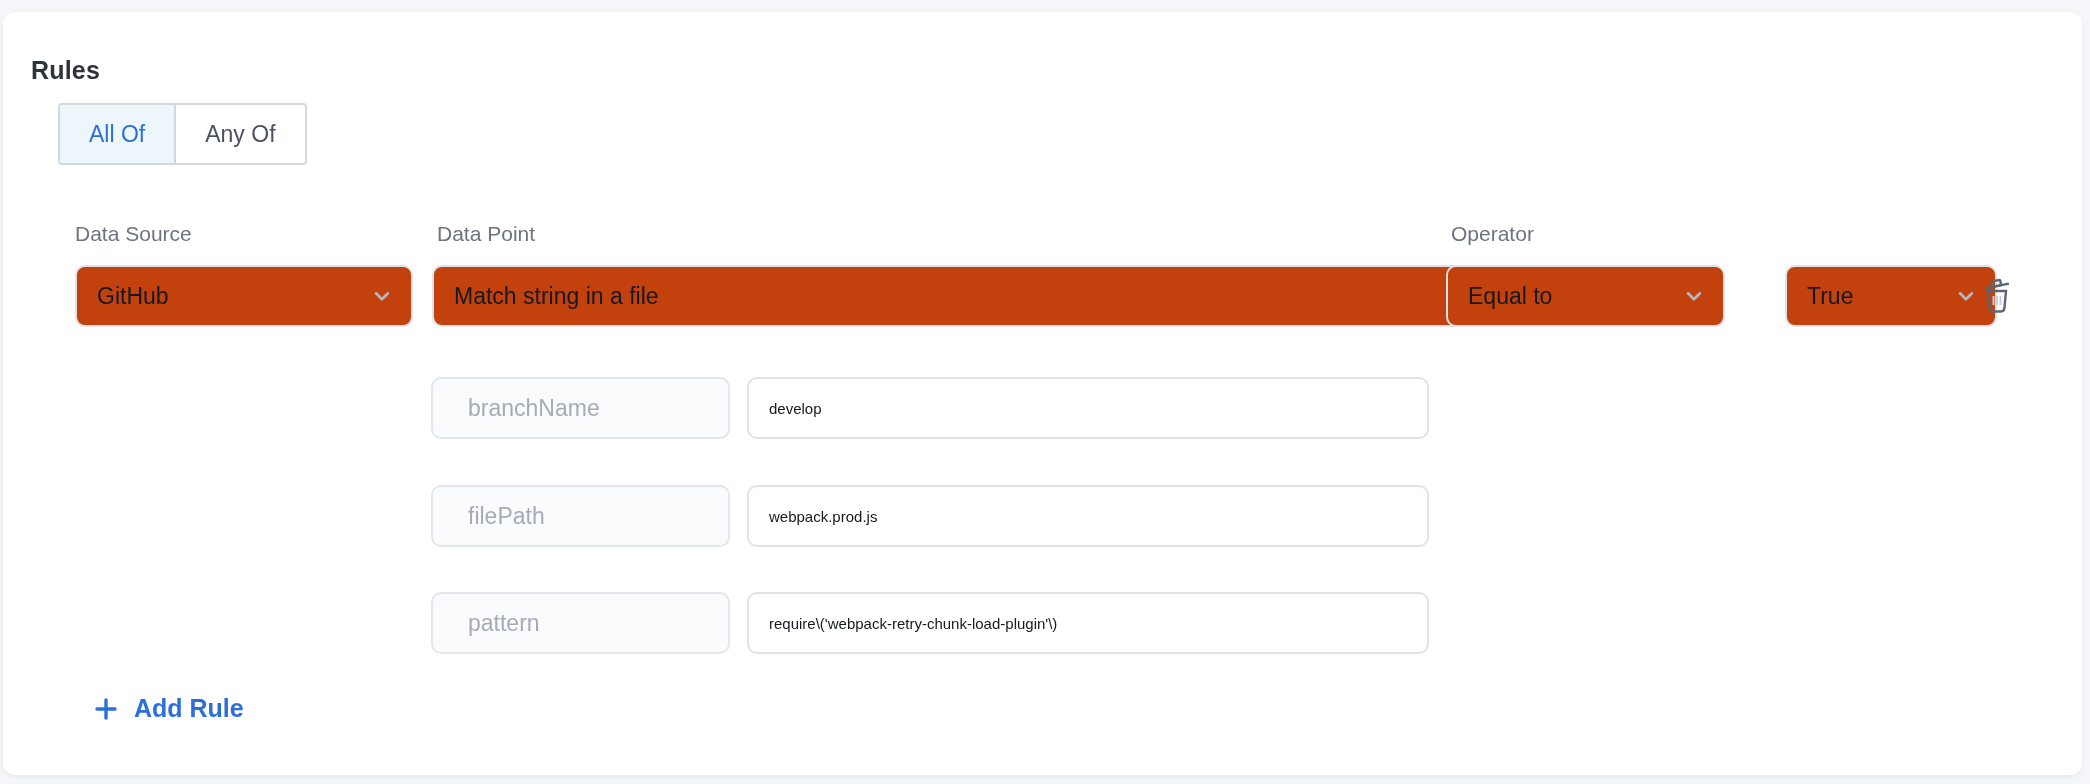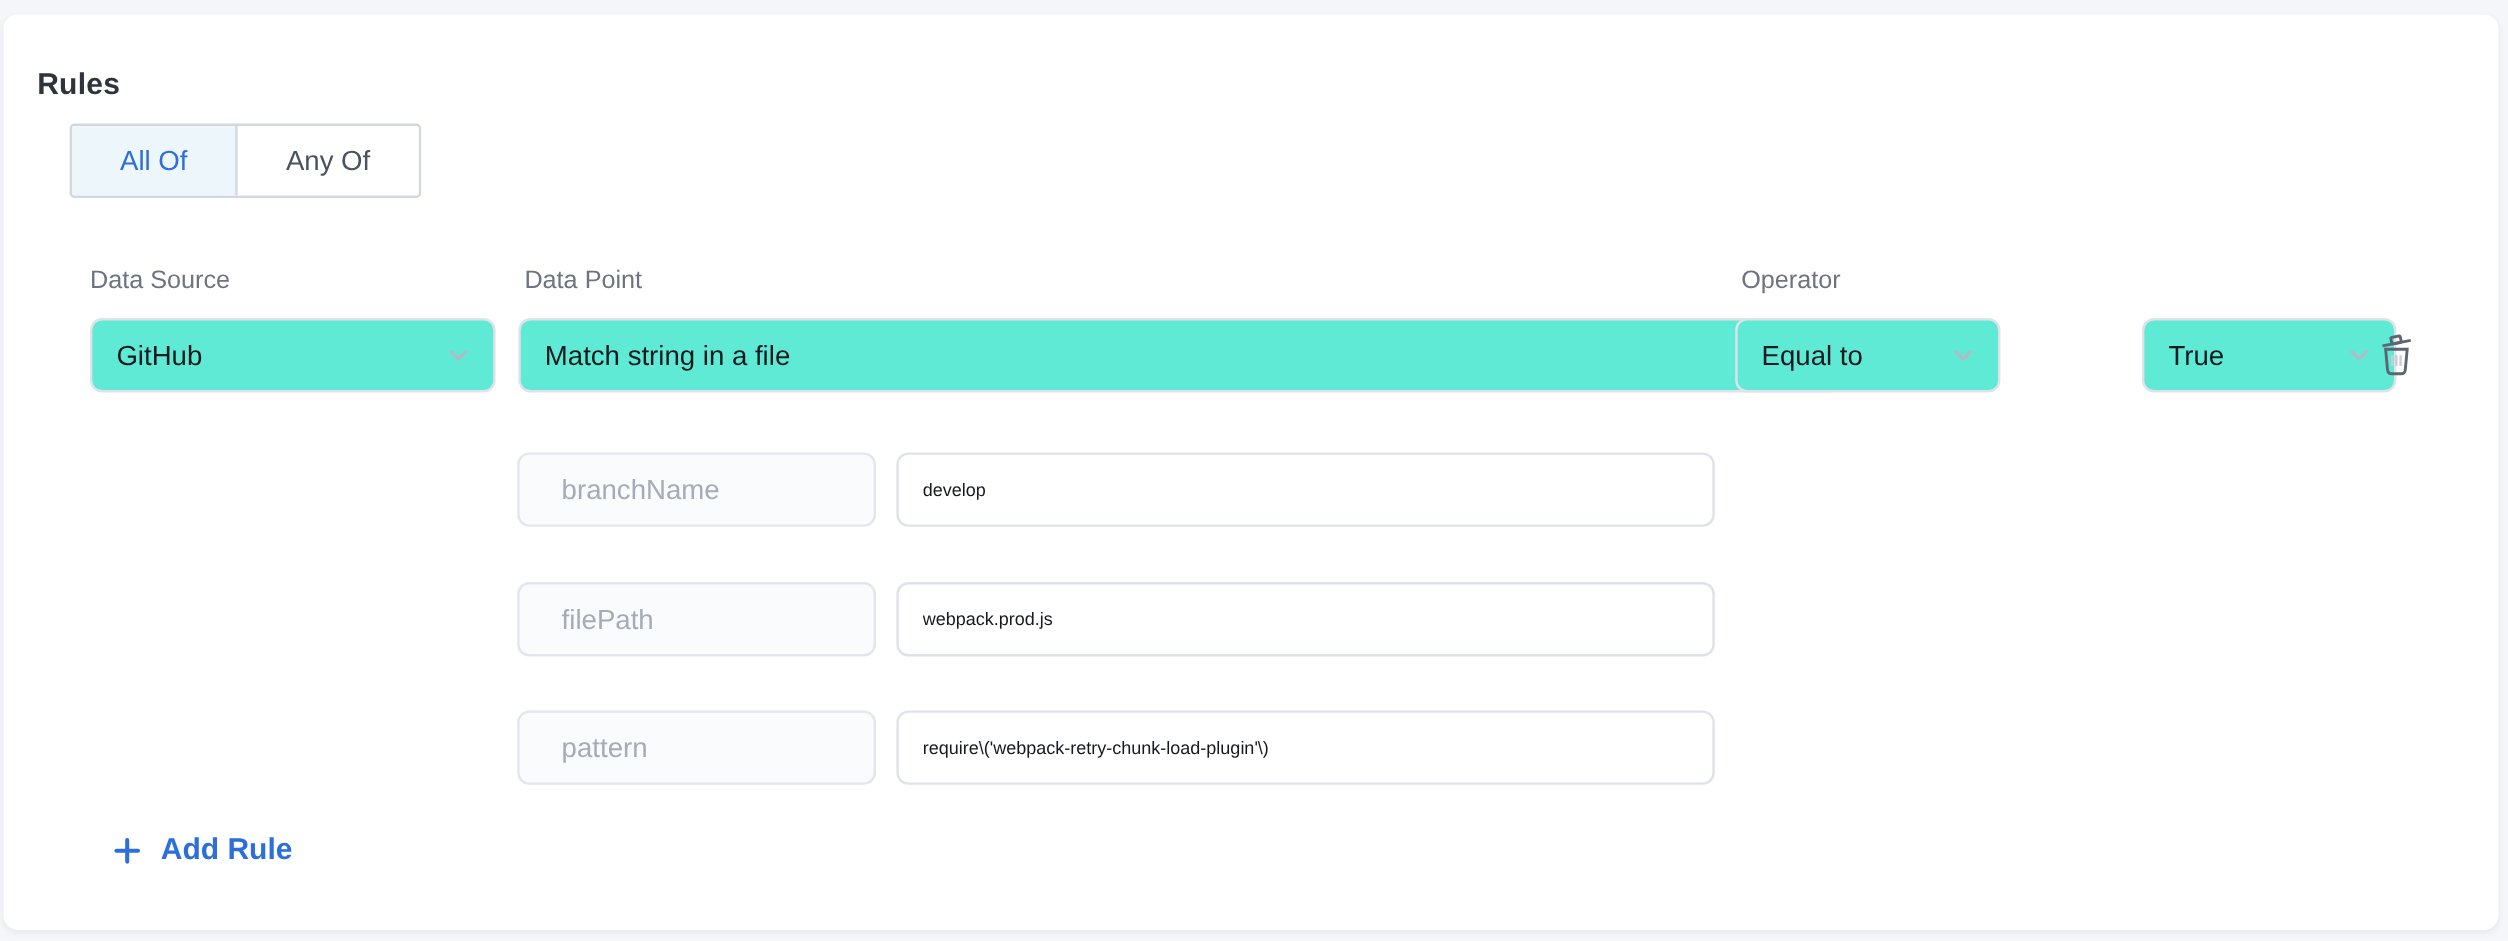--- a/index.html
+++ b/index.html
@@ -26,32 +26,32 @@
   }
   
   .segmented {
     position: absolute; left: 55px; top: 91px; height: 62px;
     display: inline-flex;
     border: 2px solid #d3d7df; border-radius: 4px;
     overflow: hidden; background: #fff;
   }
   .seg-btn {
     display: flex; align-items: center; justify-content: center;
-    padding: 0 40px; font-size: 23px; cursor: pointer; white-space: nowrap;
+    padding: 0 29px; font-size: 23px; cursor: pointer; white-space: nowrap;
   }
   .seg-btn.selected { background: #ecf6fb; color: #2c6fdb; }
   .seg-btn.unselected { background: #ffffff; color: #4a5160; border-left: 2px solid #d3d7df; }
 
   .field-label {
     position: absolute; top: 210px;
     font-size: 21px; color: #6d7380; white-space: nowrap;
   }
   .select {
     position: absolute; top: 253px; height: 62px;
-    background: #5eead4;
+    background: #c2410c;
     border: 2px solid #dfe2e9; border-radius: 10px;
     display: flex; align-items: center;
     padding: 0 56px 0 20px;
     font-size: 23px; color: #16191f;
     cursor: pointer; white-space: nowrap;
   }
   .select .chev {
     position: absolute; right: 16px; top: 50%;
     margin-top: -13px; width: 26px; height: 26px;
   }
@@ -116,21 +116,21 @@
 
   <div class="select" style="left:429px; width:1102px;">
     <span>Match string in a file</span>
     <span class="chev">
       <svg width="26" height="26" viewBox="0 0 24 24">
           <polyline points="6.5,9.5 12,15 17.5,9.5" fill="none" stroke="#b4bac5" stroke-width="2.4" stroke-linecap="round" stroke-linejoin="round"></polyline>
         </svg>
     </span>
   </div>
 
-  <div class="select" style="left:1443px; width:221px;">
+  <div class="select" style="left:1443px; width:279px;">
     <span>Equal to</span>
     <span class="chev">
       <svg width="26" height="26" viewBox="0 0 24 24">
           <polyline points="6.5,9.5 12,15 17.5,9.5" fill="none" stroke="#b4bac5" stroke-width="2.4" stroke-linecap="round" stroke-linejoin="round"></polyline>
         </svg>
     </span>
   </div>
 
   <div class="select" style="left:1740px; width:212px;margin-left:42px;">
     <span>True</span>

